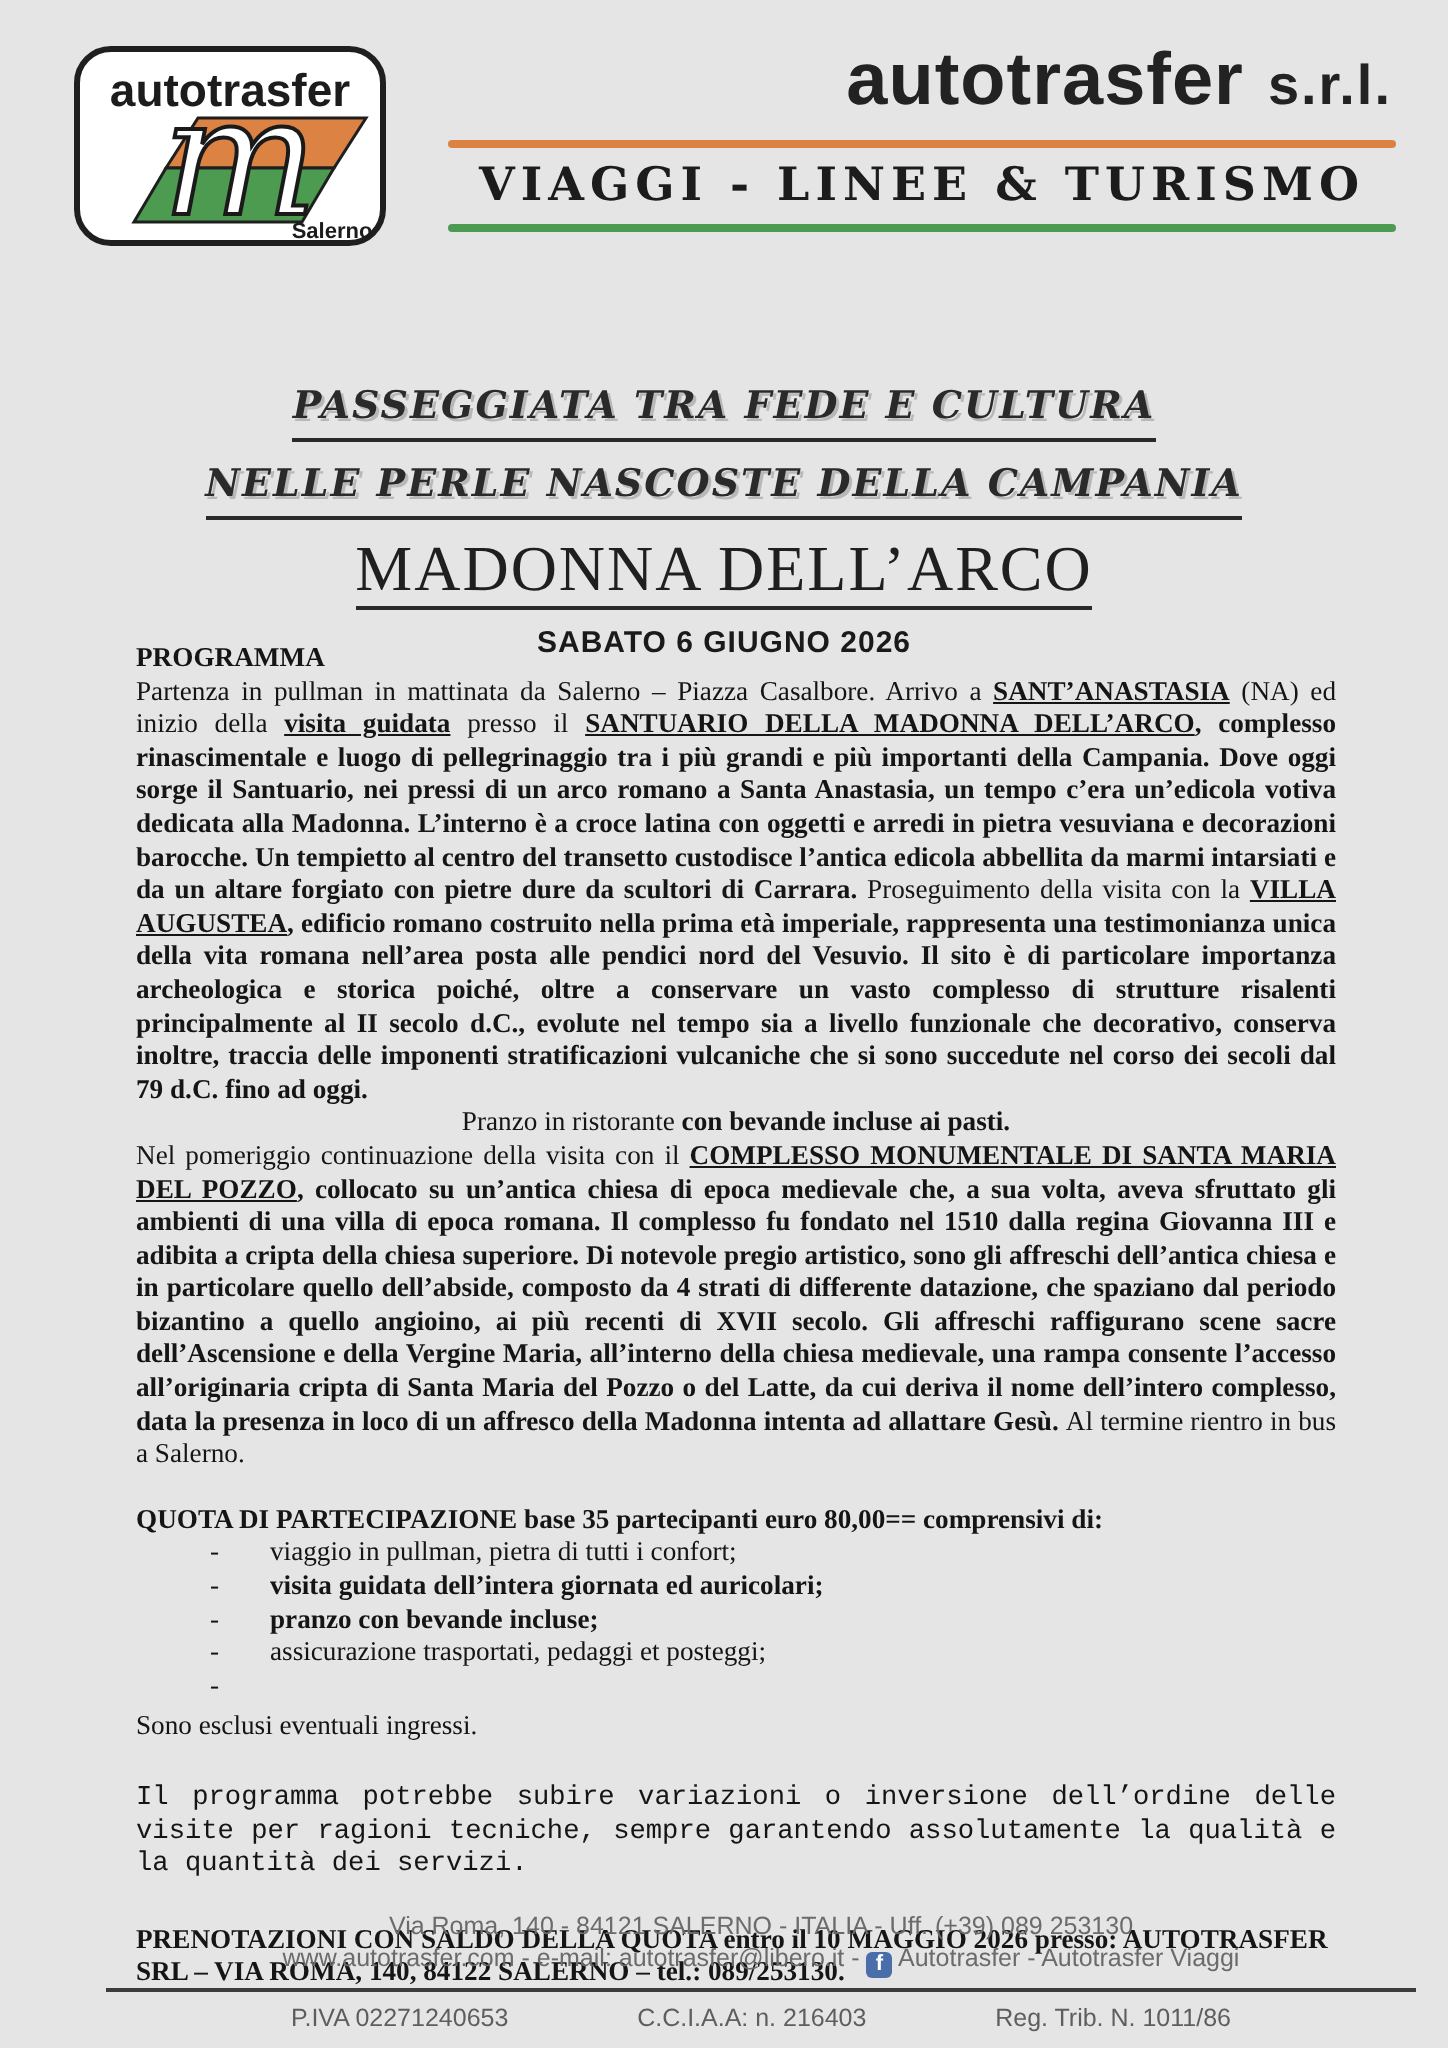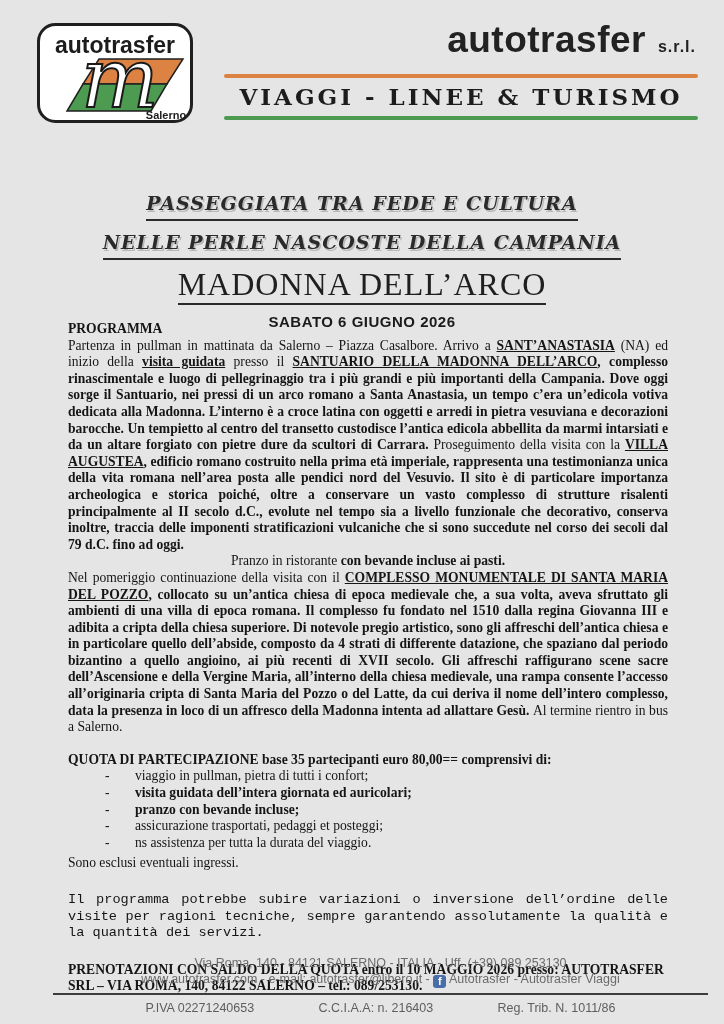--- a/index.html
+++ b/index.html
@@ -22,21 +22,21 @@
   .logo-box{ position:absolute; left:36px; top:22px; }
   .header-right{ position:absolute; left:224px; top:18px; width:474px; }
   .company-line{
     text-align:right;
     font-family:"Liberation Sans", sans-serif;
     font-weight:bold; color:#222;
     font-size:37px; line-height:44px;
     letter-spacing:0.5px;
     padding-right:2px;
   }
-  .company-suffix{ font-size:16px; margin-left:12px; letter-spacing:1px; }
+  .company-suffix{ font-size:28px; margin-left:12px; letter-spacing:1px; }
   .rule{ height:4px; border-radius:3px; }
   .rule-orange{ background:var(--orange); margin-top:5px; }
   .rule-green{ background:var(--green); margin-top:3px; }
   .tagline{
     text-align:center;
     font-family:"DejaVu Serif", serif;
     font-weight:bold;
     font-size:23px; line-height:32px;
     letter-spacing:3px;
     color:#1c1c1c;
@@ -167,21 +167,20 @@
       <div class="bullet-row">
         <span class="dash">-</span>
         <span><span class="b">pranzo con bevande incluse;</span></span>
       </div>
       <div class="bullet-row">
         <span class="dash">-</span>
         <span><span>assicurazione trasportati, pedaggi et posteggi;</span></span>
       </div>
       <div class="bullet-row">
         <span class="dash">-</span>
-        <span><span>ns assistenza per tutta la durata del viaggio.</span></span>
       </div>
     </div>
 
     <div class="note-exclusions">Sono esclusi eventuali ingressi.</div>
     <div class="note-variations">Il programma potrebbe subire variazioni o inversione dell’ordine delle visite per ragioni tecniche, sempre garantendo assolutamente la qualità e la quantità dei servizi.</div>
     <div class="booking">PRENOTAZIONI CON SALDO DELLA QUOTA entro il 10 MAGGIO 2026 presso: AUTOTRASFER SRL – VIA ROMA, 140, 84122 SALERNO – tel.: 089/253130.</div>
   </div>
 
   <div class="footer">
     <div>Via Roma, 140 - 84121 SALERNO - ITALIA - Uff. (+39) 089 253130</div>

